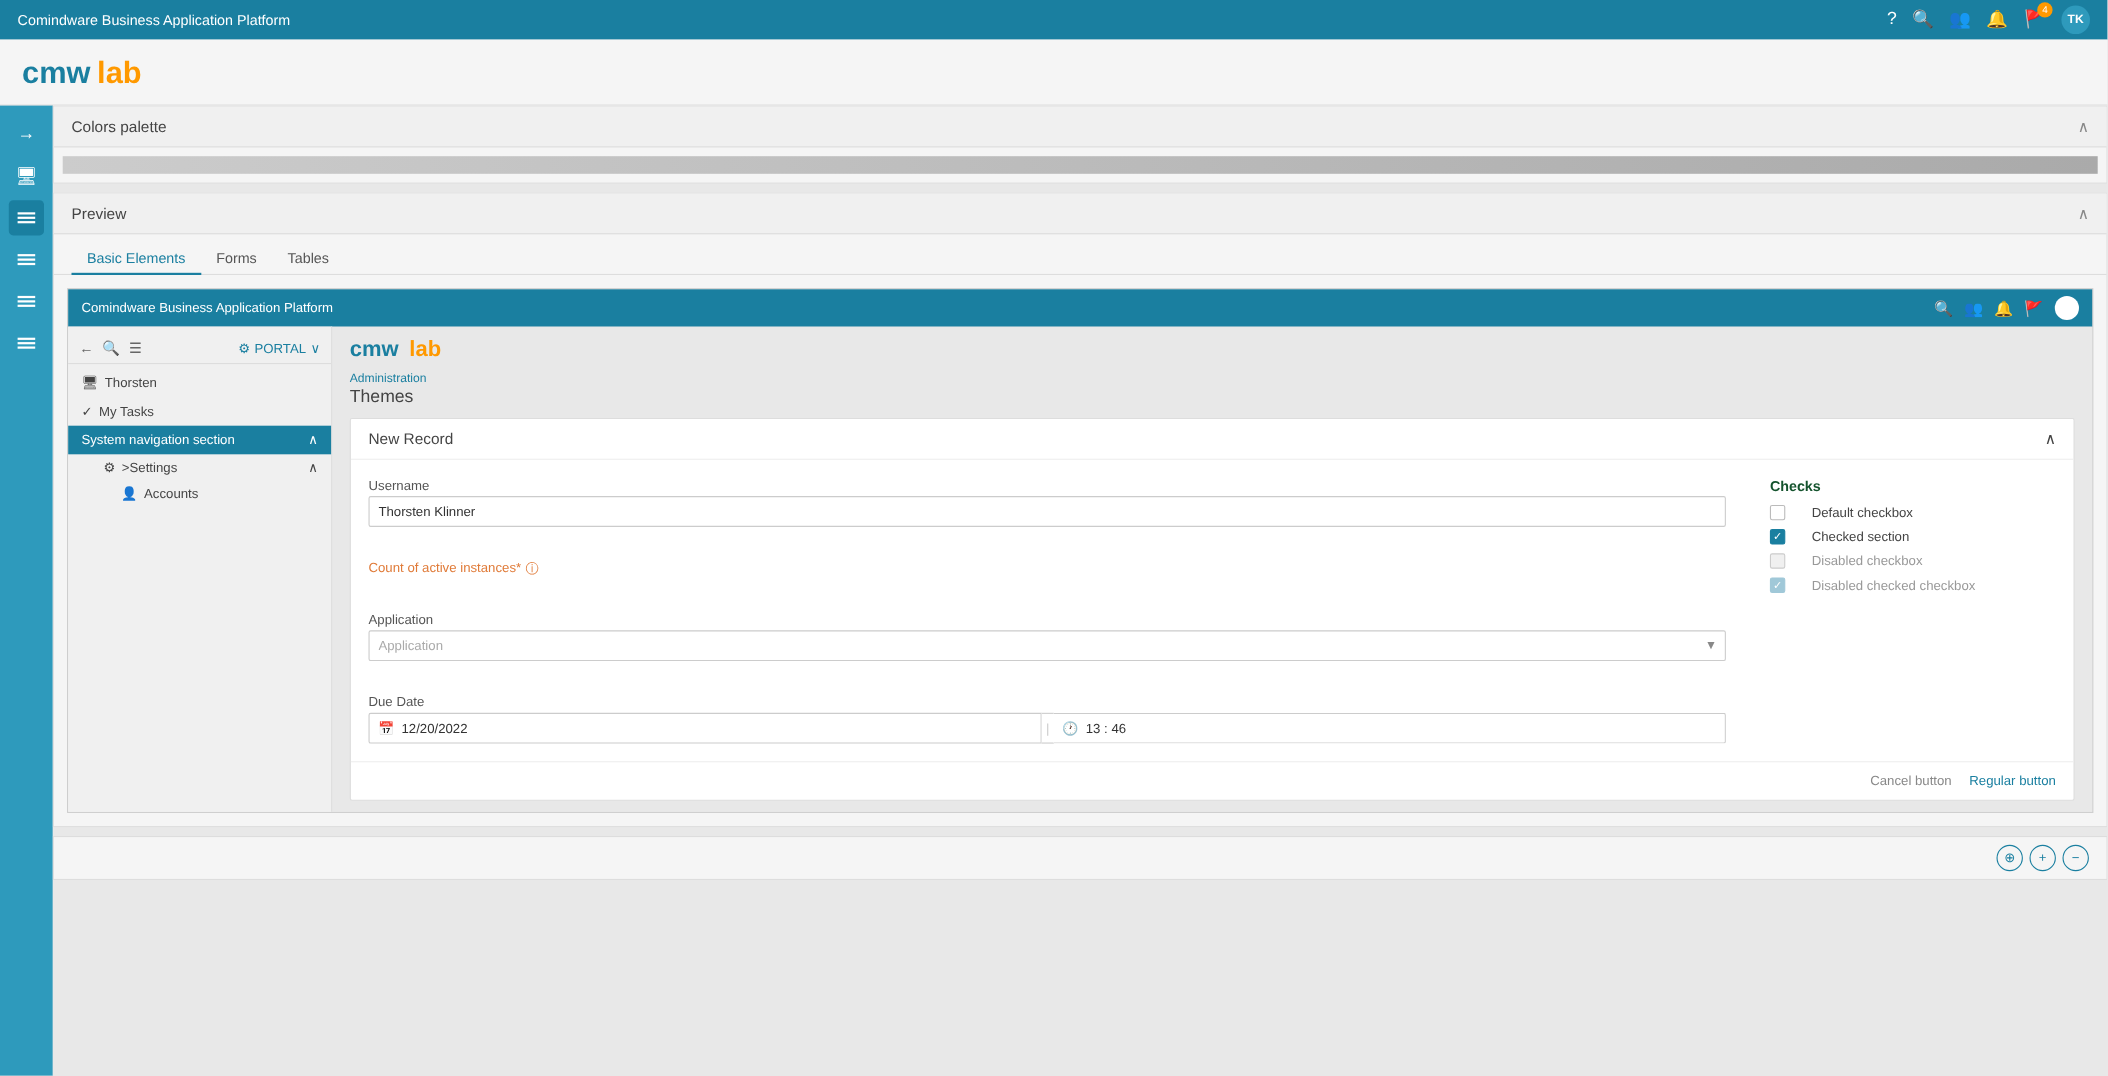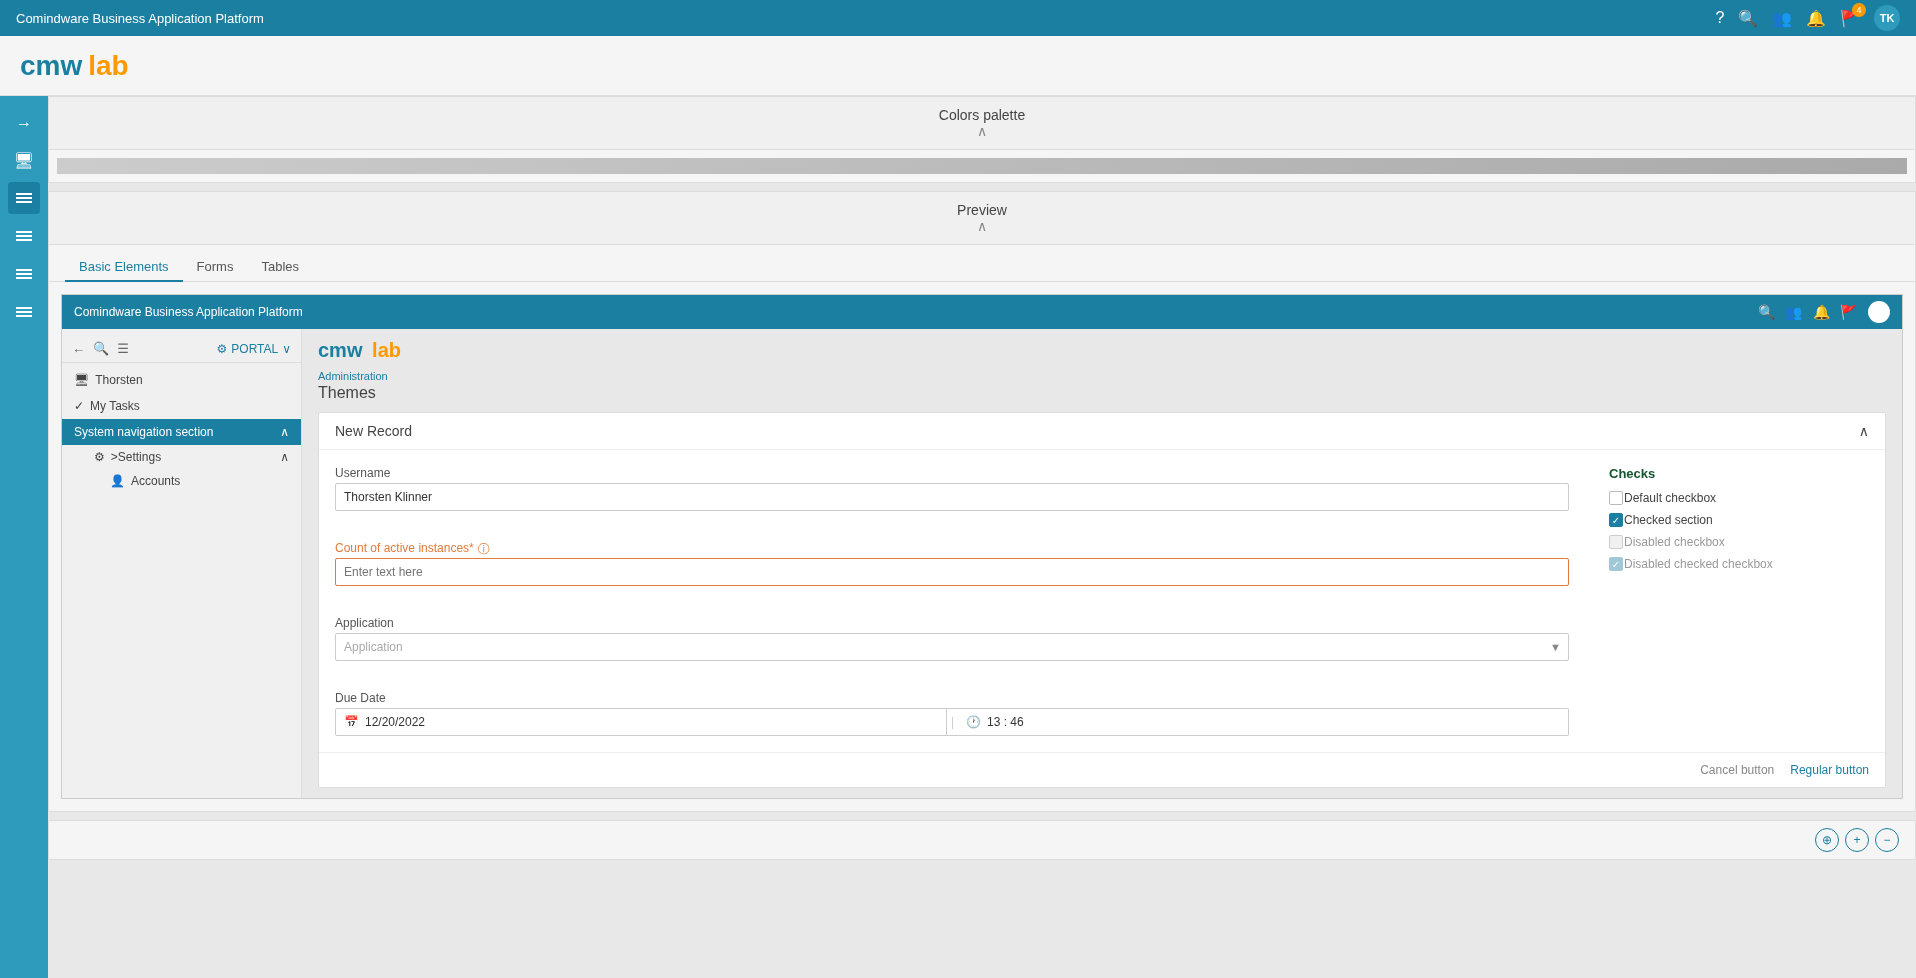--- a/index.html
+++ b/index.html
@@ -74,21 +74,20 @@
     .section-header {
       background: #f0f0f0;
       padding: 10px 16px;
       display: flex;
       justify-content: space-between;
       align-items: center;
       border-bottom: 1px solid #ddd;
       font-size: 14px;
       font-weight: 500;
       color: #444;
-      flex-direction: column;
     }
     .section-chevron { color: #888; font-size: 14px; cursor: pointer; }
 
     
     .color-bar { height: 16px; background: linear-gradient(to right, #ccc, #aaa); margin: 8px; }
 
     
     .preview-section { background: #f5f5f5; }
     .preview-tabs { display: flex; gap: 0; padding: 8px 16px 0; border-bottom: 1px solid #ddd; }
     .preview-tab {
@@ -189,21 +188,21 @@
       flex: 1; padding: 6px 8px; border: 1px solid #ccc;
       border-left: none; border-radius: 0 2px 2px 0; font-size: 12px;
       display: flex; align-items: center; gap: 6px; background: #fff;
     }
     .date-sep { padding: 6px 4px; border: 1px solid #ccc; border-left: none; border-right: none; color: #ccc; font-size: 12px; background: #fff; }
     .cal-icon { color: #888; font-size: 12px; }
     .clock-icon { color: #888; font-size: 12px; }
 
     
     .checks-title { font-size: 13px; font-weight: 600; color: #14532d; margin-bottom: 10px; }
-    .check-item { display: flex; align-items: center; gap: 1px; margin-bottom: 8px; font-size: 12px; color: #444; }
+    .check-item { display: flex; align-items: center; gap: 24px; margin-bottom: 8px; font-size: 12px; color: #444; }
     .check-box {
       width: 14px; height: 14px; border: 1px solid #bbb;
       border-radius: 2px; background: #fff; display: flex; align-items: center; justify-content: center;
     }
     .check-box.checked { background: #1a7fa0; border-color: #1a7fa0; color: #fff; font-size: 10px; }
     .check-box.disabled { background: #f0f0f0; border-color: #ccc; }
     .check-box.disabled-checked { background: #a0c8d8; border-color: #a0c8d8; color: #fff; font-size: 10px; }
 
     
     .form-footer { display: flex; justify-content: flex-end; gap: 16px; padding: 10px 16px; border-top: 1px solid #eee; }
@@ -369,21 +368,20 @@
                   <div>
                     <div class="form-label">Username</div>
                     <input class="form-input" type="text" value="Thorsten Klinner" style="">
                   </div>
 
                   <div>
                     <div class="req-row">
                       <div class="form-label-required">Count of active instances*</div>
                       <span class="info-icon">ⓘ</span>
                     </div>
-                    <input class="form-input form-input-error" type="text" style="border-color: rgb(224, 123, 57);" placeholder="Enter text here">
                   </div>
 
                   <div>
                     <div class="form-label">Application</div>
                     <div class="form-select-wrapper">
                       <select class="form-select">
                         <option value="">Application</option>
                       </select>
                       <span class="select-arrow">▼</span>
                     </div>

